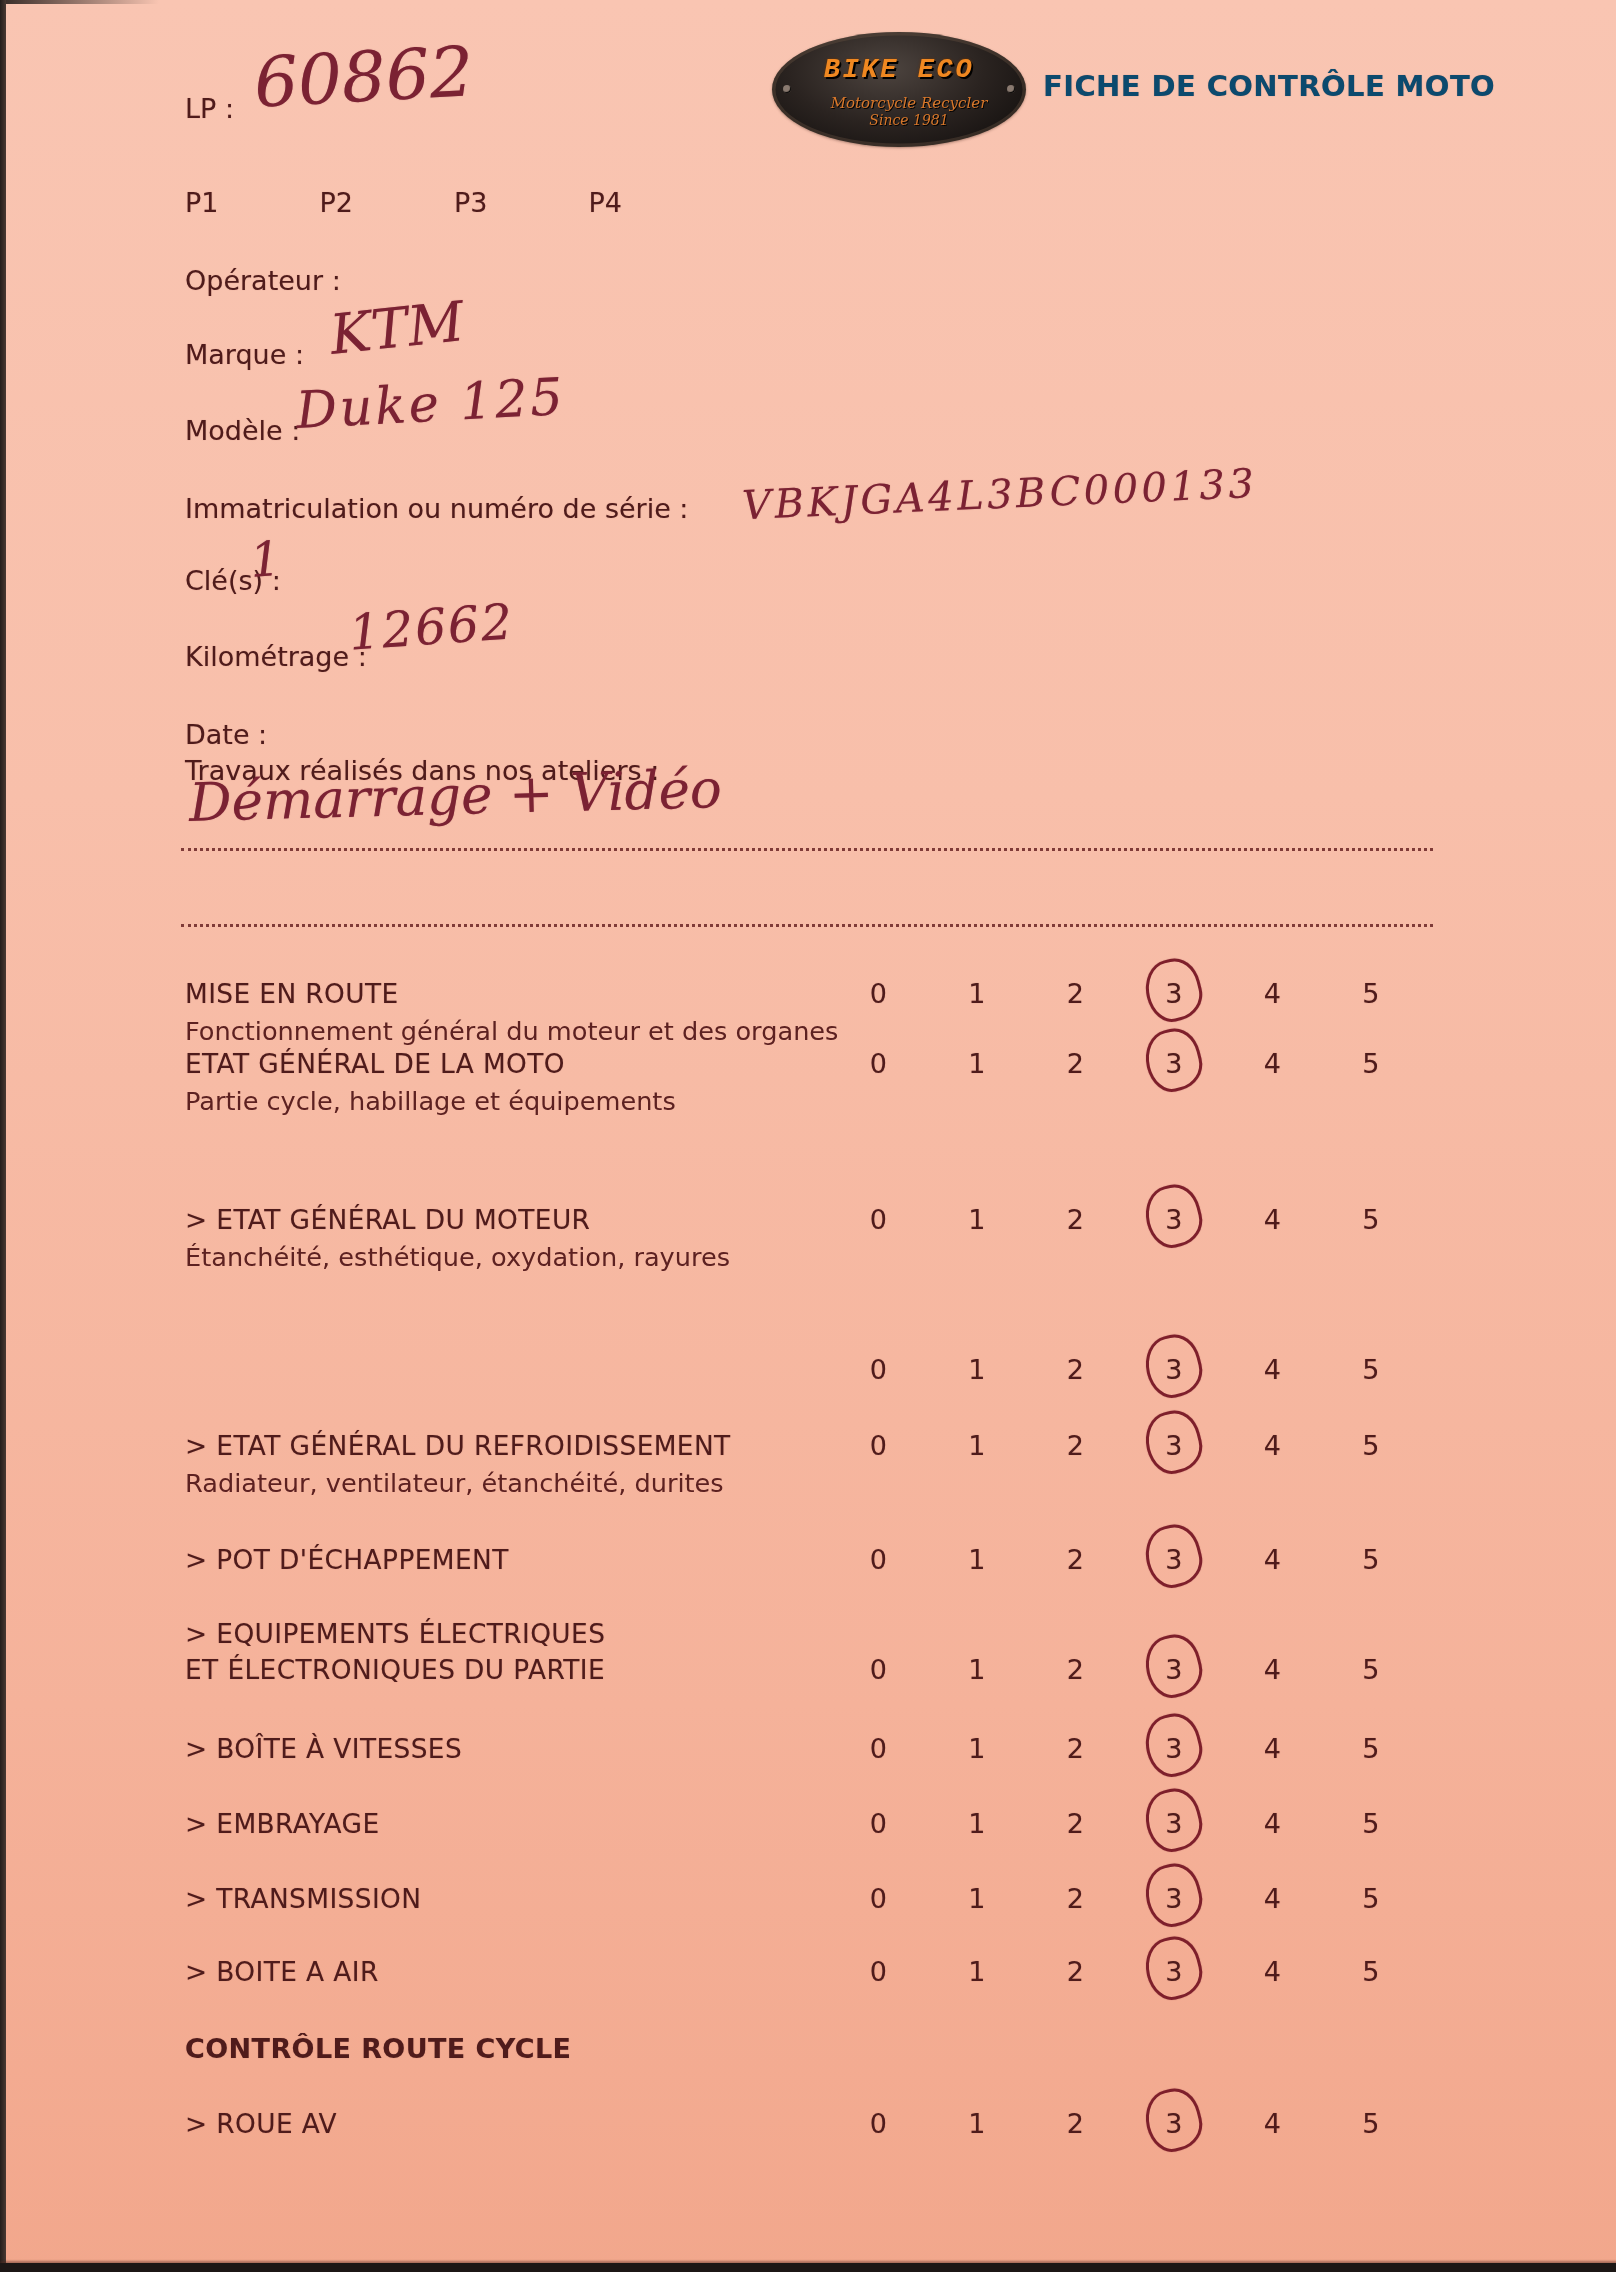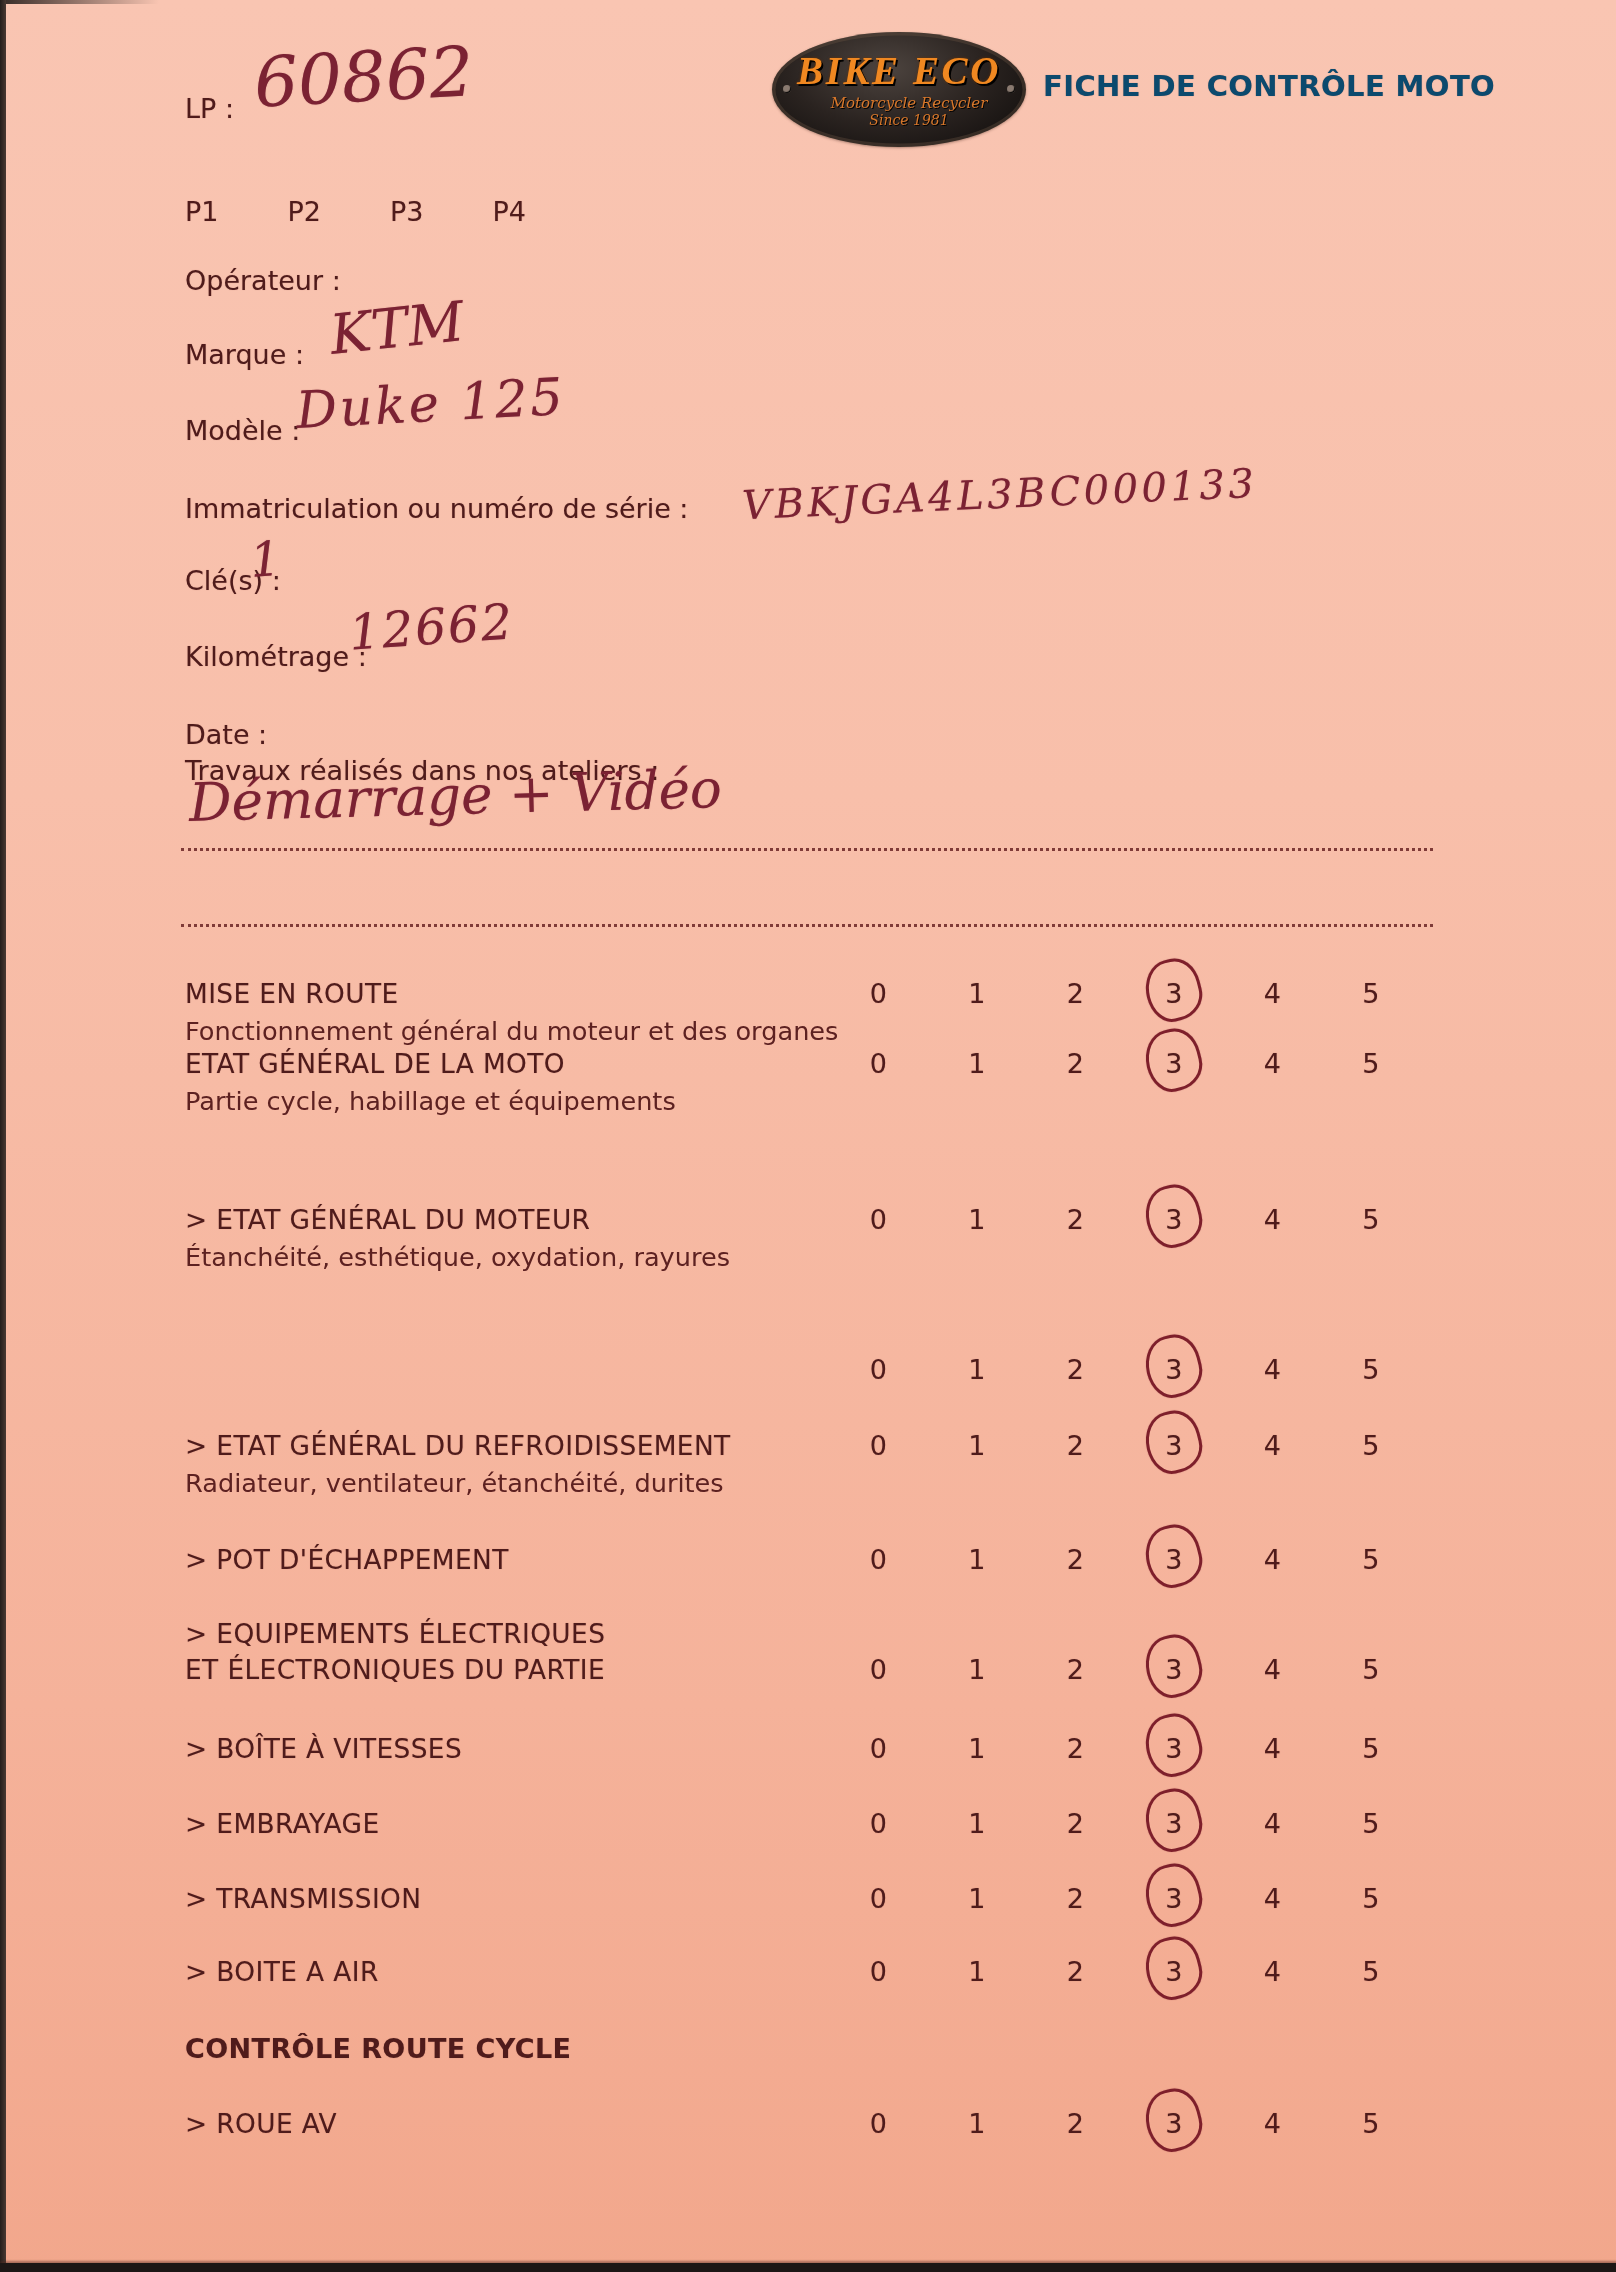--- a/index.html
+++ b/index.html
@@ -35,21 +35,21 @@
     white-space: nowrap;
   }
   .hw-lp    { position: absolute; left: 254px; top: 37px;  font-size: 69px; transform: rotate(-3deg); }
   .hw-brand { position: absolute; left: 330px; top: 296px; font-size: 55px; transform: rotate(-6deg); }
   .hw-model { position: absolute; left: 296px; top: 374px; font-size: 51px; transform: rotate(-3deg); letter-spacing: 2.6px; }
   .hw-vin   { position: absolute; left: 742px; top: 471px; font-size: 40px; transform: rotate(-2.5deg); letter-spacing: 3.5px; }
   .hw-keys  { position: absolute; left: 250px; top: 531px; font-size: 48px; transform: rotate(-4deg); }
   .hw-km    { position: absolute; left: 349px; top: 599px; font-size: 49px; transform: rotate(-4deg); letter-spacing: 1.8px; }
   .hw-works { position: absolute; left: 189px; top: 765px; font-size: 53px; transform: rotate(-1.5deg); }
 
-  .page-tabs { position: absolute; left: 185px; top: 187px; display: flex; gap: 69px; font-size: 27px; margin-top: 9px; }
+  .page-tabs { position: absolute; left: 185px; top: 187px; display: flex; gap: 101px; font-size: 27px; }
 
   .field { position: absolute; left: 185px; font-size: 27px; white-space: nowrap; }
   .f-operator { top: 265px; }
   .f-brand    { top: 339px; }
   .f-model    { top: 415px; }
   .f-vin      { top: 493px; }
   .f-keys     { top: 565px; }
   .f-km       { top: 641px; }
   .f-date     { top: 719px; }
   .f-works    { top: 755px; }
@@ -61,22 +61,22 @@
   
   .logo {
     position: absolute; left: 772px; top: 32px; width: 254px; height: 115px;
     background: radial-gradient(ellipse at 45% 32%, #4d443f 0%, #2a2320 50%, #0f0c0b 95%);
     border-radius: 50%;
     box-shadow: inset 0 0 0 3.5px rgba(110,85,70,.35), 0 0.9px 2.6px rgba(60,30,20,.4);
     display: flex; flex-direction: column; align-items: center; justify-content: center;
     text-align: center;
   }
   .logo-name {
-    font-family: Liberation Serif, serif; font-weight: bold; font-style: italic;
-    font-size: 39px; line-height: 39px; color: #f08821; letter-spacing: 2.6px;
+    font-family: Liberation Mono, monospace; font-weight: bold; font-style: italic;
+    font-size: 27px; line-height: 39px; color: #f08821; letter-spacing: 2.6px;
     text-shadow: 1.8px 1.8px 0 #000, 0 0 2.6px #6b3200;
   }
   .logo-tag, .logo-since {
     font-family: "DejaVu Serif", serif; font-style: italic; color: #d8772a;
     text-shadow: 0.9px 0.9px 0 #000;
     margin-left: 20px;
   }
   .logo-tag   { font-size: 15px; margin-top: 3.5px; }
   .logo-since { font-size: 14px; }
   .screw { position: absolute; width: 8px; height: 8px; border-radius: 50%; background: #8a7a70; top: 53px; box-shadow: inset -0.9px -0.9px 0.9px #000; }

